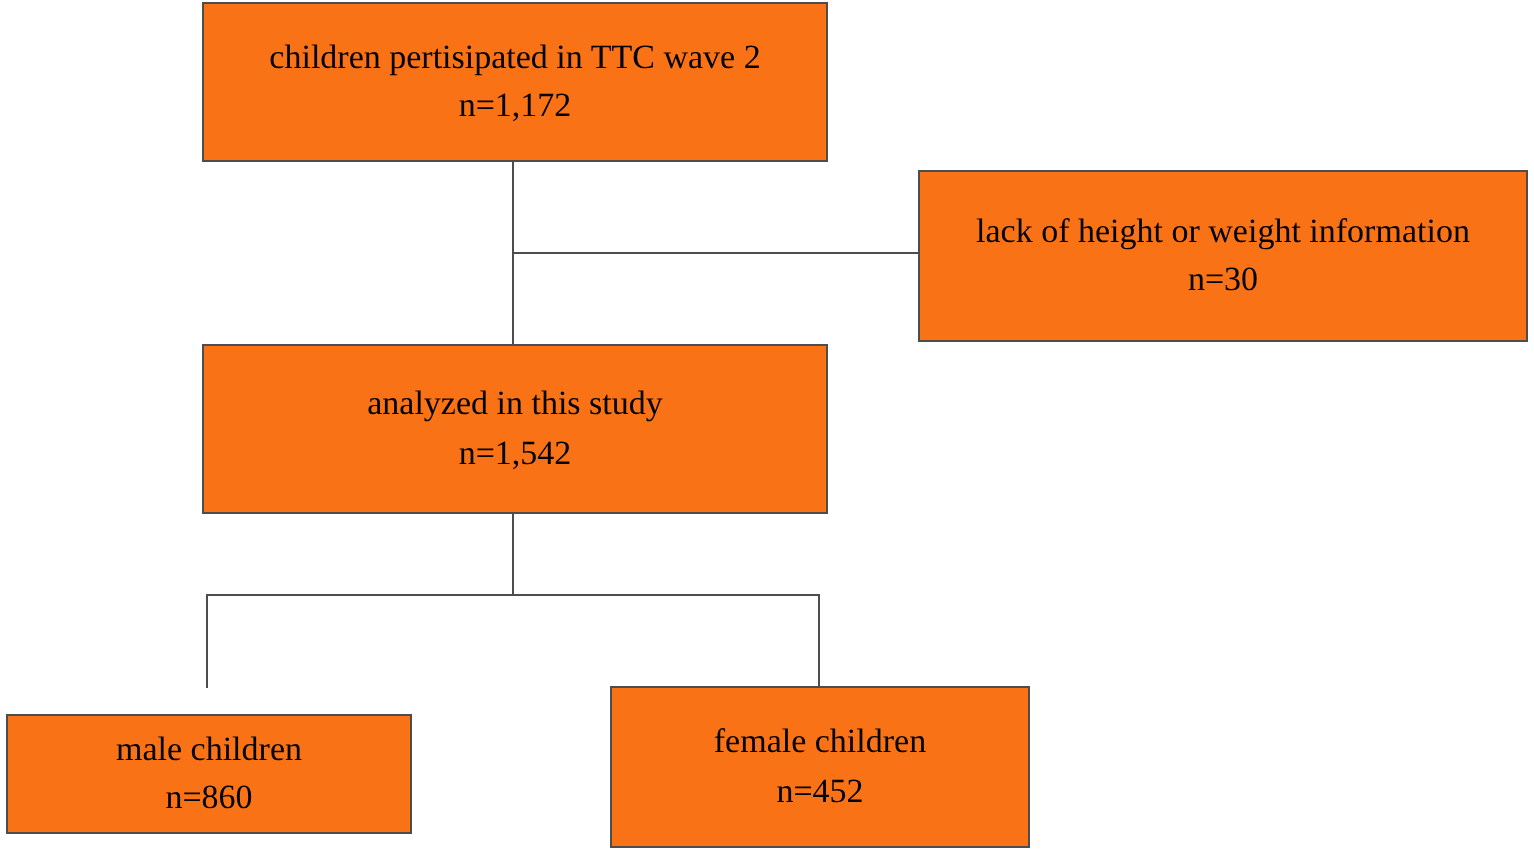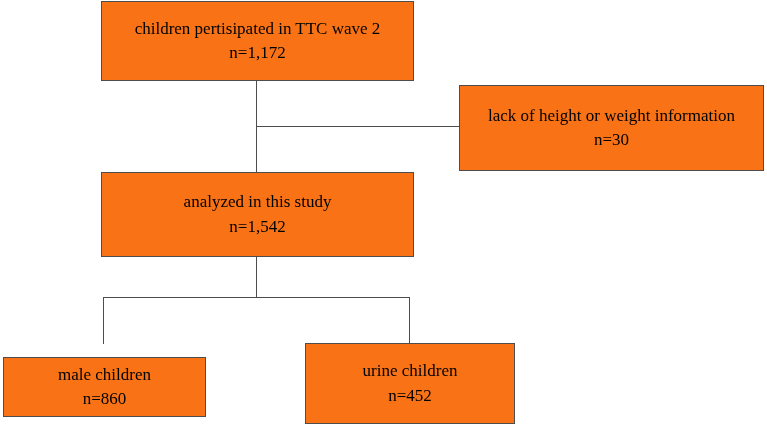--- a/index.html
+++ b/index.html
@@ -92,17 +92,17 @@
     <span class="line">analyzed in this study</span>
     <span class="line">n=1,542</span>
   </div>
 
   <div class="flow-box" id="box-male">
     <span class="line">male children</span>
     <span class="line">n=860</span>
   </div>
 
   <div class="flow-box" id="box-female">
-    <span class="line">urine children</span>
+    <span class="line">female children</span>
     <span class="line">n=452</span>
   </div>
 
 </div>
 
 </body></html>

